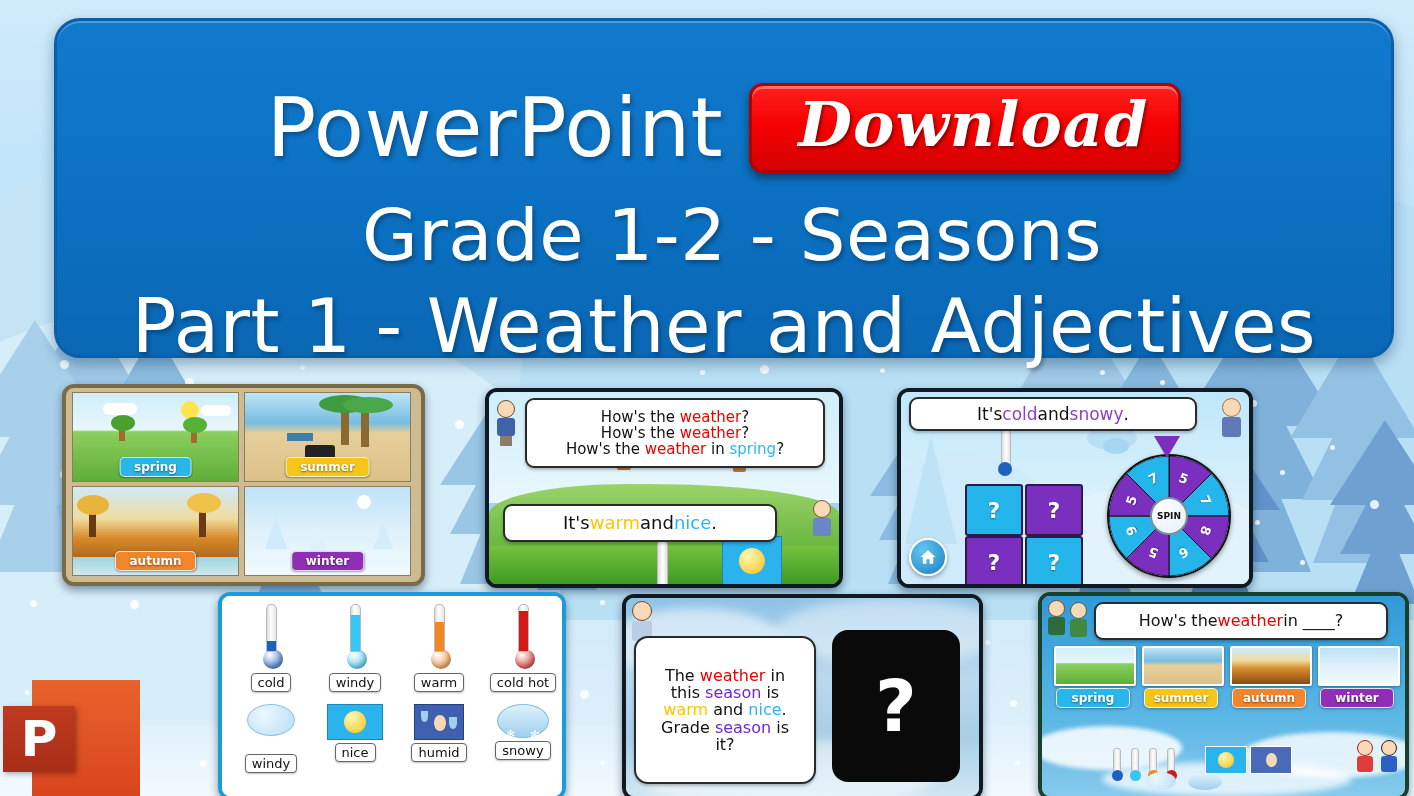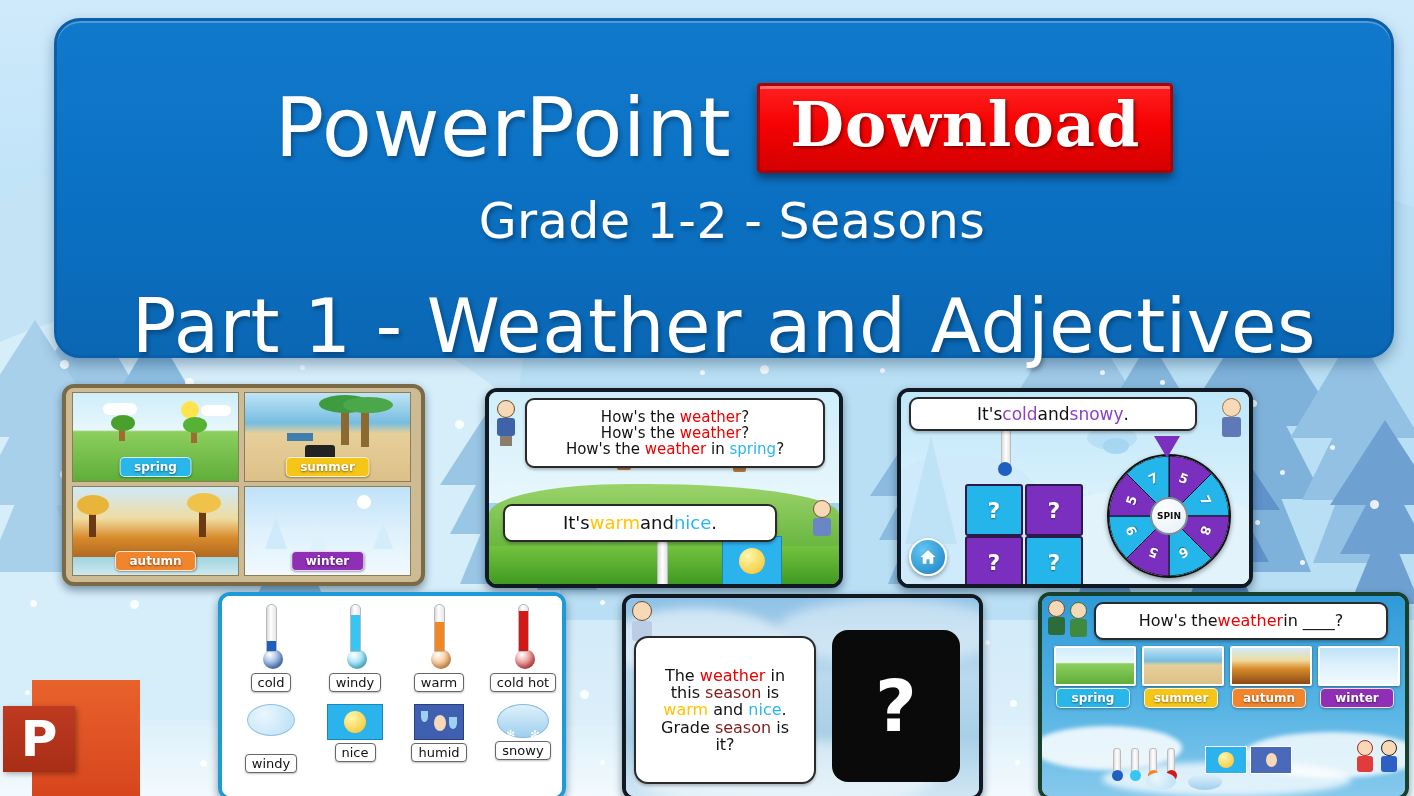--- a/index.html
+++ b/index.html
@@ -32,49 +32,50 @@
     font-family:"DejaVu Sans", sans-serif;
     font-weight:400;letter-spacing:.5px;
     text-shadow:2px 3px 4px rgba(0,0,0,.30);
     white-space:nowrap;
   }
   #row1{position:absolute;left:0;right:0;top:44px;height:126px;
         display:flex;align-items:center;justify-content:center;gap:26px;}
   #ppt-word{font-size:82px;line-height:1;}
   #dl-btn{
     background:linear-gradient(#ff2020 0%,#f60202 45%,#d40000 100%);
-    border-radius:4px;padding:8px 30px 14px 30px;
+    border-radius:14px;padding:8px 30px 14px 46px;
     border:3px solid #b00000;
     box-shadow:0 5px 8px rgba(0,0,0,.45), inset 0 3px 0 rgba(255,255,255,.35);
+    font-style:italic;
   }
   #dl-btn span{
     font-family:"DejaVu Serif", serif;font-weight:bold;font-size:62px;
     color:#ffffff;line-height:1;letter-spacing:1px;
     text-shadow:2px 2px 3px rgba(0,0,0,.4);
   }
-  #row2{position:absolute;left:16px;right:0;top:172px;font-size:49px;}
+  #row2{position:absolute;left:16px;right:0;top:172px;font-size:72px;}
   #row3{position:absolute;left:0;right:0;top:262px;font-size:74px;}
 
   
   .card{position:absolute;overflow:hidden;
     border:4px solid #111a22;border-radius:12px;
     box-shadow:0 4px 9px rgba(0,30,60,.45);background:#9fd3ef;}
   .card-inner{position:absolute;inset:0;overflow:hidden;}
 
   
   .sky{position:absolute;left:0;right:0;top:0;}
   .grass{position:absolute;left:0;right:0;bottom:0;}
   .bubble{
     position:absolute;background:#fff;border:2px solid #2a2a2a;border-radius:9px;
     display:flex;align-items:center;justify-content:center;text-align:center;
     font-family:"DejaVu Sans", sans-serif;color:#111;line-height:1.08;
     box-shadow:0 2px 3px rgba(0,0,0,.25);z-index:6;
   }
   .red{color:#ee0000;} .cyanw{color:#29b6f2;} .goldw{color:#ffc400;}
-  .bluew{color:#7f1d1d;} .purplew{color:#8e3fc8;}
+  .bluew{color:#6d28d9;} .purplew{color:#8e3fc8;}
 
   
   #card1{left:62px;top:384px;width:355px;height:194px;
     border:4px solid #7b6a46;background:#cdbb93;}
   .season-cell{position:absolute;overflow:hidden;border:1px solid #8d7c55;}
   .sc-label{
     position:absolute;bottom:4px;left:50%;transform:translateX(-50%);
     font-family:"DejaVu Sans", sans-serif;font-size:12px;font-weight:bold;color:#fff;
     padding:2px 14px;border-radius:5px;border:1px solid rgba(255,255,255,.8);
     text-shadow:0 1px 2px rgba(0,0,0,.5);box-shadow:0 1px 2px rgba(0,0,0,.35);

